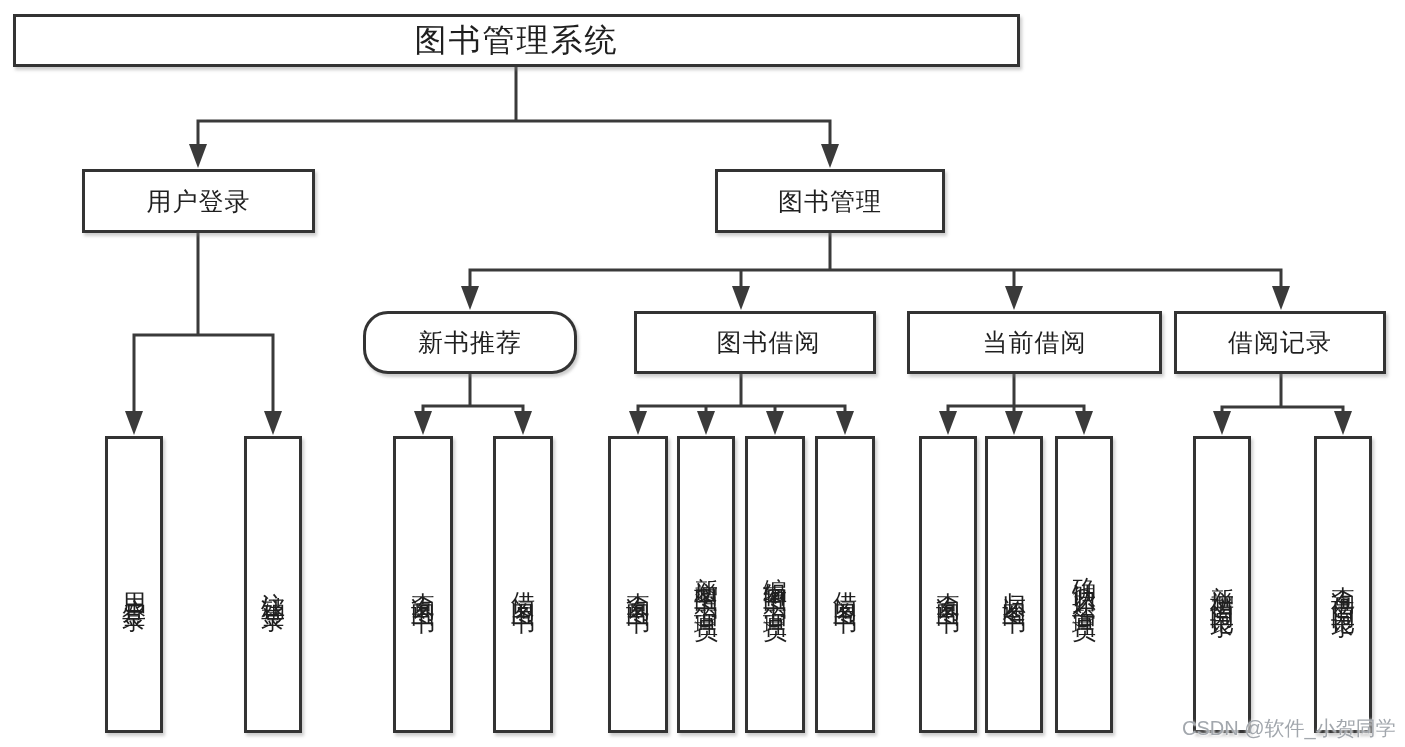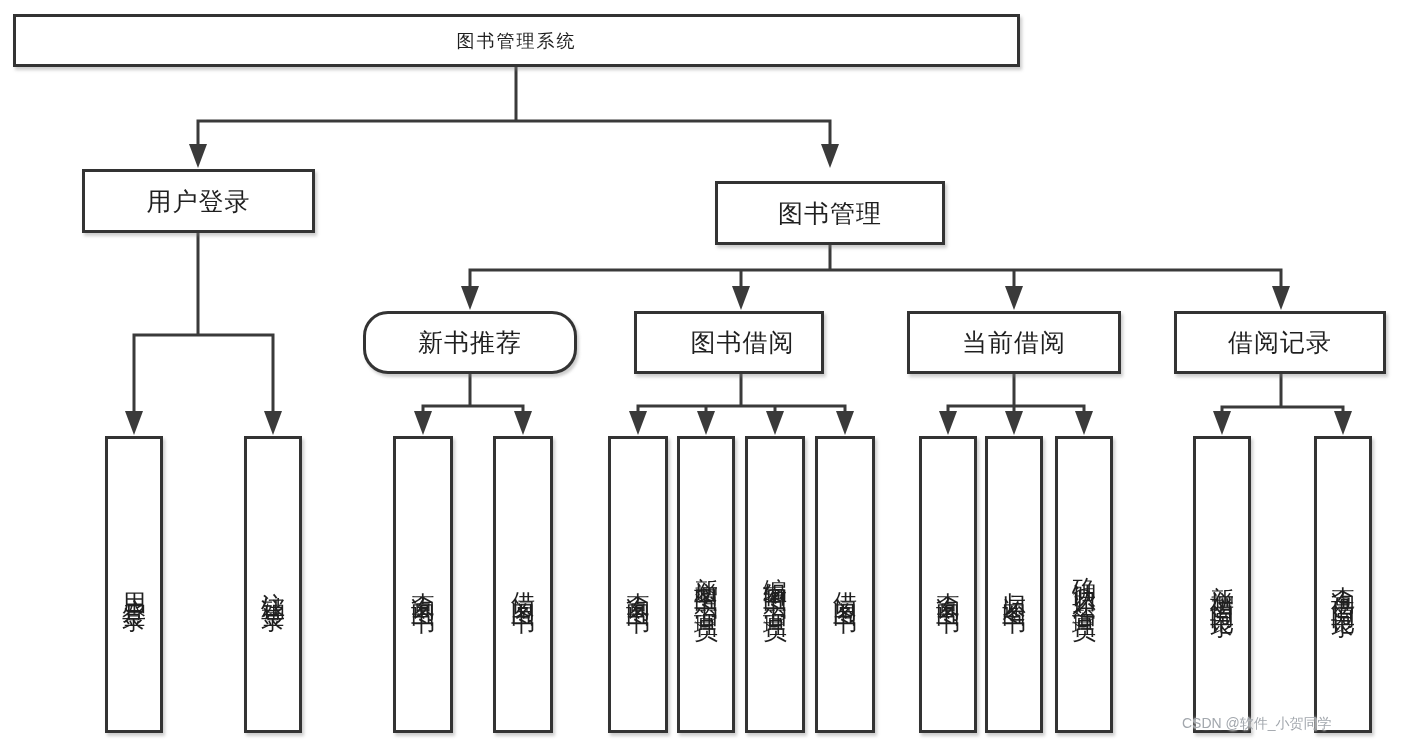--- a/index.html
+++ b/index.html
@@ -27,34 +27,34 @@
     justify-content: center;
     color: #1f1f1f;
     box-shadow: 2px 3px 3px rgba(130,130,130,0.40);
     z-index: 2;
   }
   .h-label {
     font-size: 25px;
     letter-spacing: 1px;
     white-space: nowrap;
   }
-  .root-label { font-size: 18px; letter-spacing: 2px; text-align: right; }
+  .root-label { font-size: 32px; letter-spacing: 2px; text-align: right; }
   .v-label {
     writing-mode: vertical-rl;
     text-orientation: mixed;
     font-size: 24px;
     letter-spacing: 6px;
     line-height: 1;
     white-space: nowrap;
   }
   #watermark {
     position: absolute;
     left: 1182px;
     top: 715px;
-    font-size: 14px;
+    font-size: 20px;
     color: #a2a7ad;
     text-shadow: 0 0 3px rgba(255,255,255,0.95), 1px 1px 2px rgba(255,255,255,0.9);
     z-index: 3;
     white-space: nowrap;
   }
   .cline { stroke: #3a3a3a; stroke-width: 3; fill: none; }
   .ahead { fill: #3a3a3a; stroke: none; }
 </style>
 </head>
 <body>
@@ -111,31 +111,31 @@
     </g>
   </svg>
 
   <div class="node" style="left:13px; top:14px; width:1007px; height:53px;">
     <span class="h-label root-label">图书管理系统</span>
   </div>
 
   <div class="node" style="left:82px; top:169px; width:233px; height:64px;">
     <span class="h-label">用户登录</span>
   </div>
-  <div class="node" style="left:715px; top:169px; width:230px; height:64px;margin-top:12px;">
+  <div class="node" style="left:715px; top:169px; width:230px; height:64px;">
     <span class="h-label">图书管理</span>
   </div>
 
   <div class="node" style="left:363px; top:311px; width:214px; height:63px;border-radius:25px;">
     <span class="h-label">新书推荐</span>
   </div>
-  <div class="node" style="left:634px; top:311px; width:190px; height:63px;padding-left:27px;">
+  <div class="node" style="left:634px; top:311px; width:242px; height:63px;padding-left:27px;">
     <span class="h-label">图书借阅</span>
   </div>
-  <div class="node" style="left:907px; top:311px; width:214px; height:63px;text-align:right;">
+  <div class="node" style="left:907px; top:311px; width:255px; height:63px;text-align:right;">
     <span class="h-label">当前借阅</span>
   </div>
   <div class="node" style="left:1174px; top:311px; width:212px; height:63px;">
     <span class="h-label">借阅记录</span>
   </div>
 
   <div class="node" style="left:105px; top:436px; width:58px; height:297px;">
     <span class="v-label">用户登录</span>
   </div>
   <div class="node" style="left:244px; top:436px; width:58px; height:297px;">

